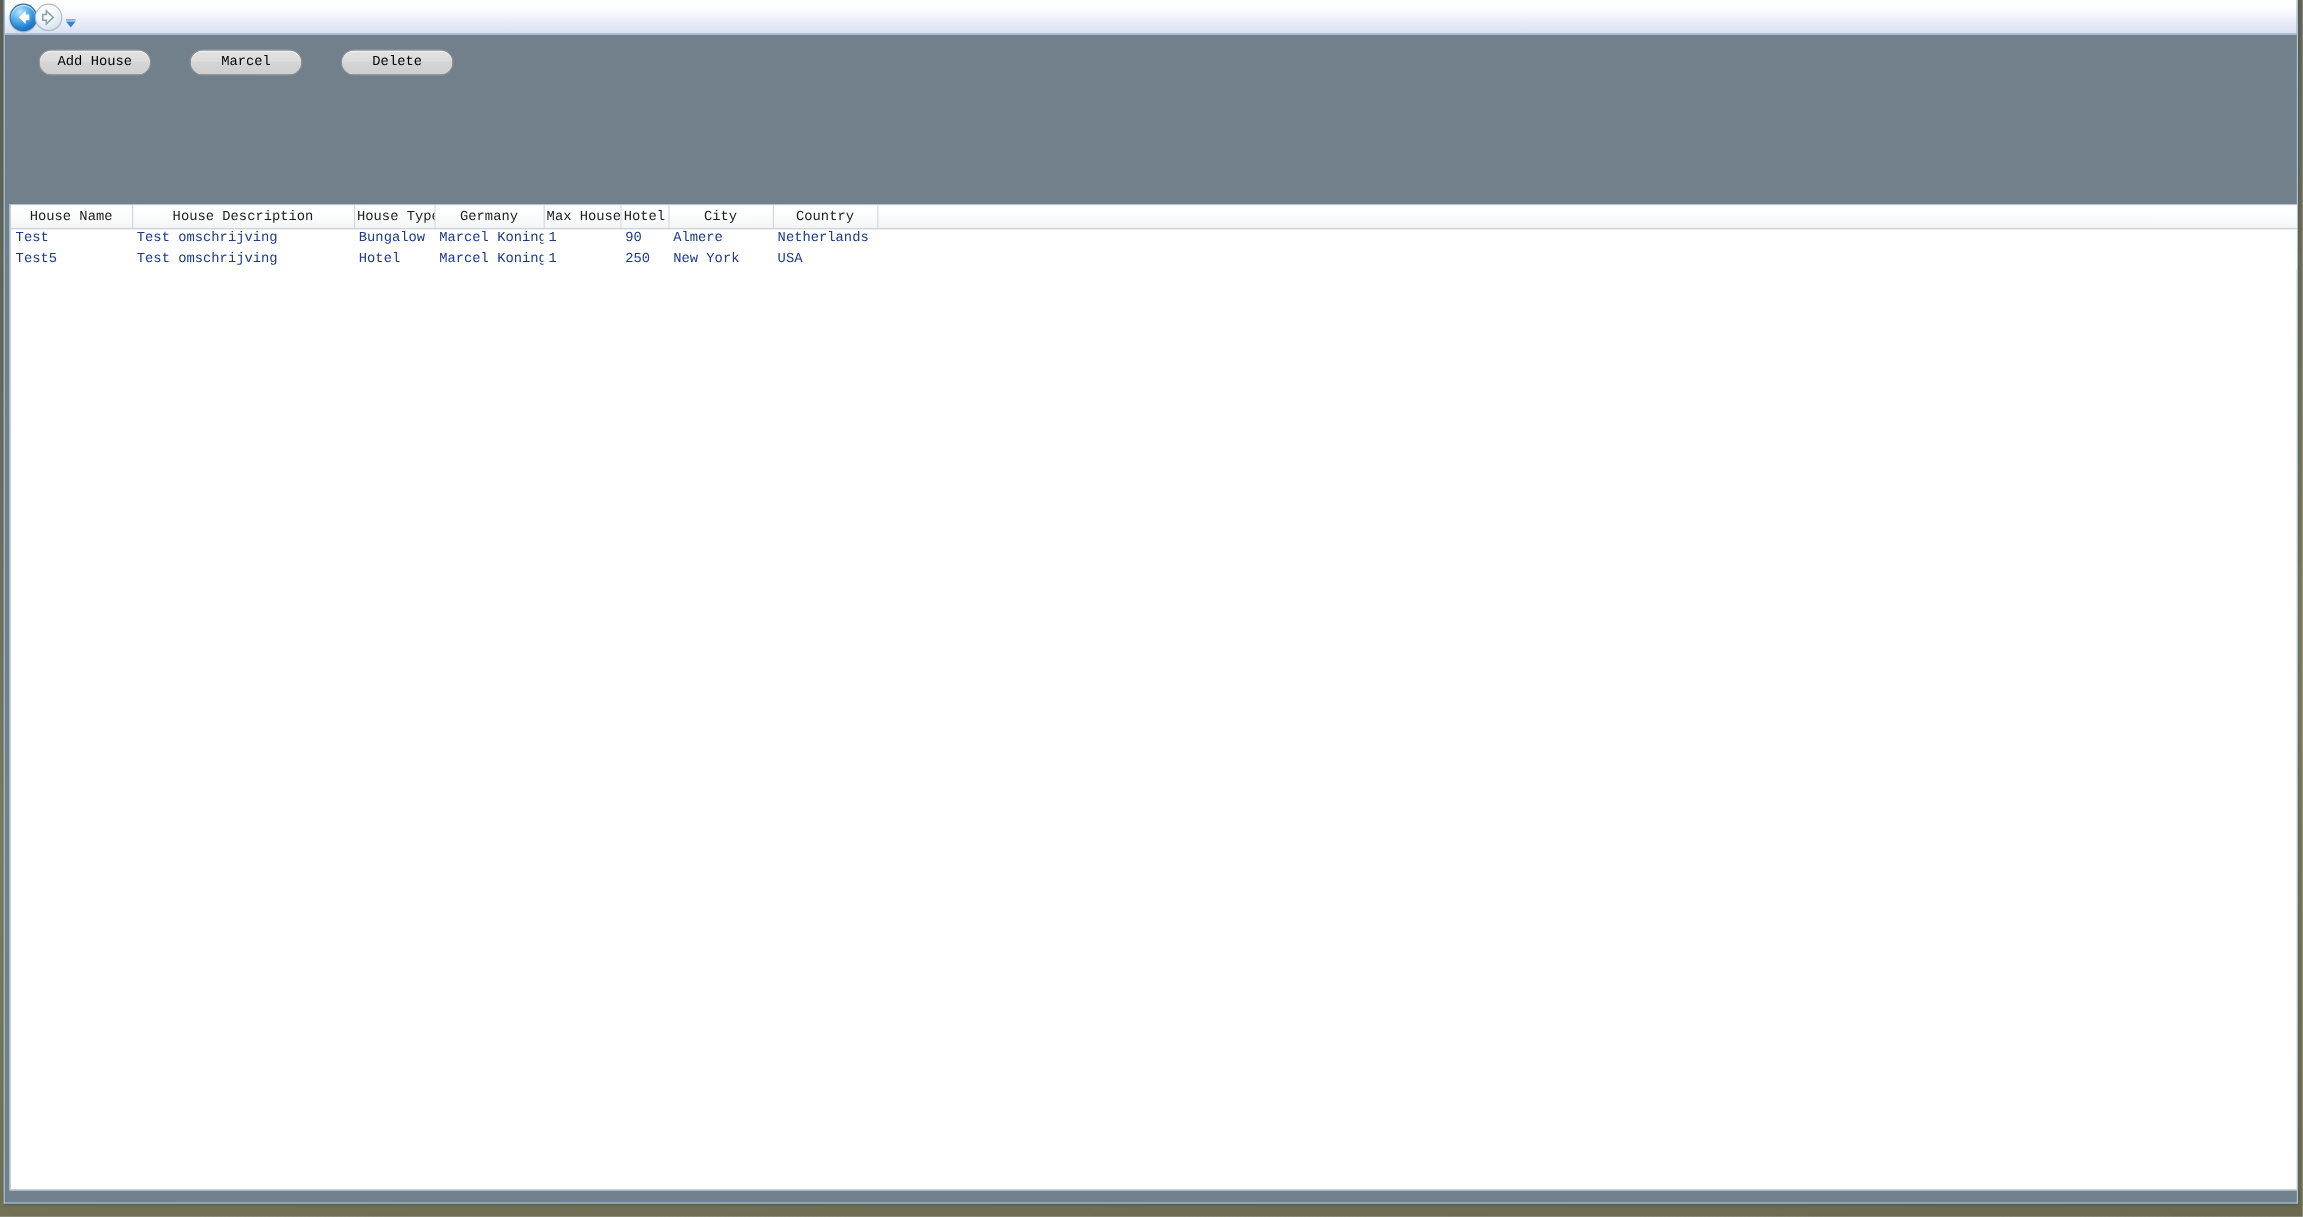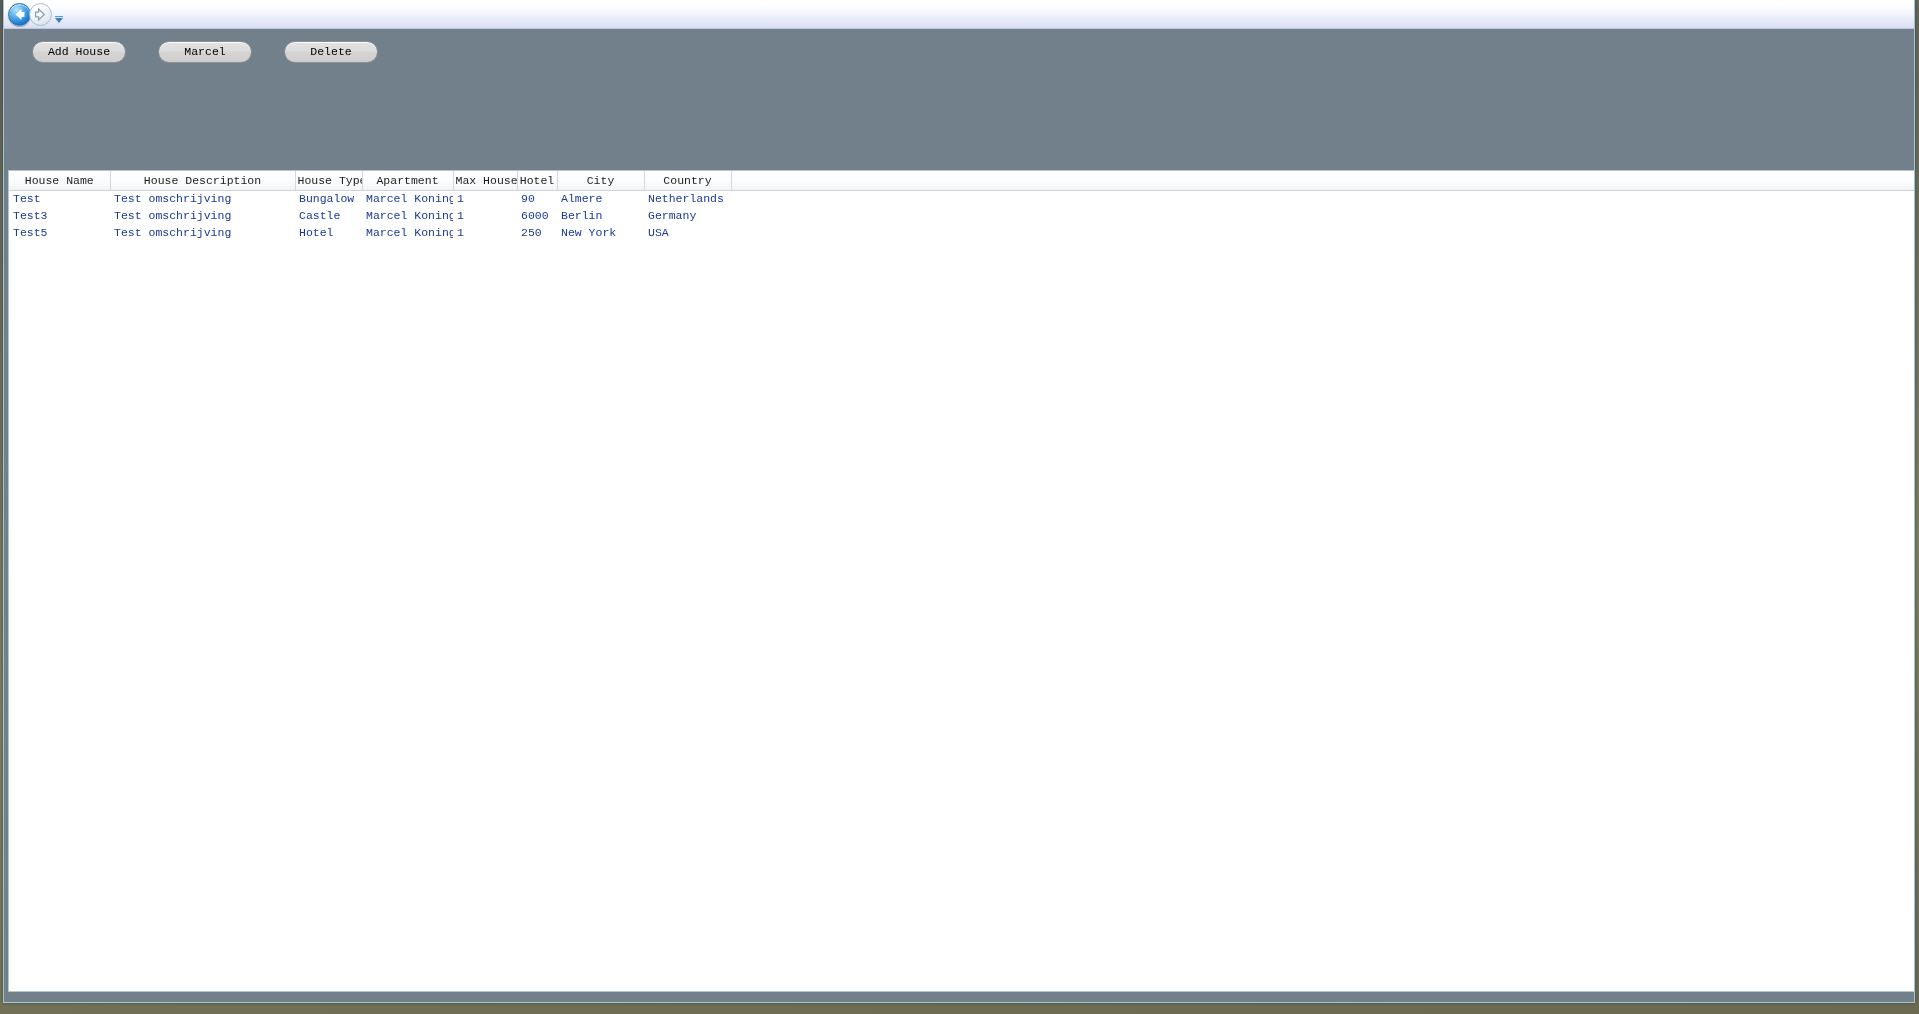--- a/index.html
+++ b/index.html
@@ -189,52 +189,41 @@
           <col class="c5">
           <col class="c6">
           <col class="c7">
           <col class="c8">
       </colgroup>
       <thead>
         <tr id="header-row">
             <th>House Name</th>
             <th>House Description</th>
             <th>House Type</th>
-            <th>Apartment</th>
+            <th>Germany</th>
             <th>Max House</th>
             <th>Hotel</th>
             <th>City</th>
             <th>Country</th>
             <th class="filler"></th>
           </tr>
       </thead>
       <tbody id="body-rows">
           <tr>
             <td>Test</td>
             <td>Test omschrijving</td>
             <td>Bungalow</td>
             <td>Marcel Koning</td>
             <td>1</td>
             <td>90</td>
             <td>Almere</td>
             <td>Netherlands</td>
             <td></td>
           </tr>
           <tr>
-            <td>Test3</td>
-            <td>Test omschrijving</td>
-            <td>Castle</td>
-            <td>Marcel Koning</td>
-            <td>1</td>
-            <td>6000</td>
-            <td>Berlin</td>
-            <td>Germany</td>
-            <td></td>
-          </tr>
-          <tr>
             <td>Test5</td>
             <td>Test omschrijving</td>
             <td>Hotel</td>
             <td>Marcel Koning</td>
             <td>1</td>
             <td>250</td>
             <td>New York</td>
             <td>USA</td>
             <td></td>
           </tr>

